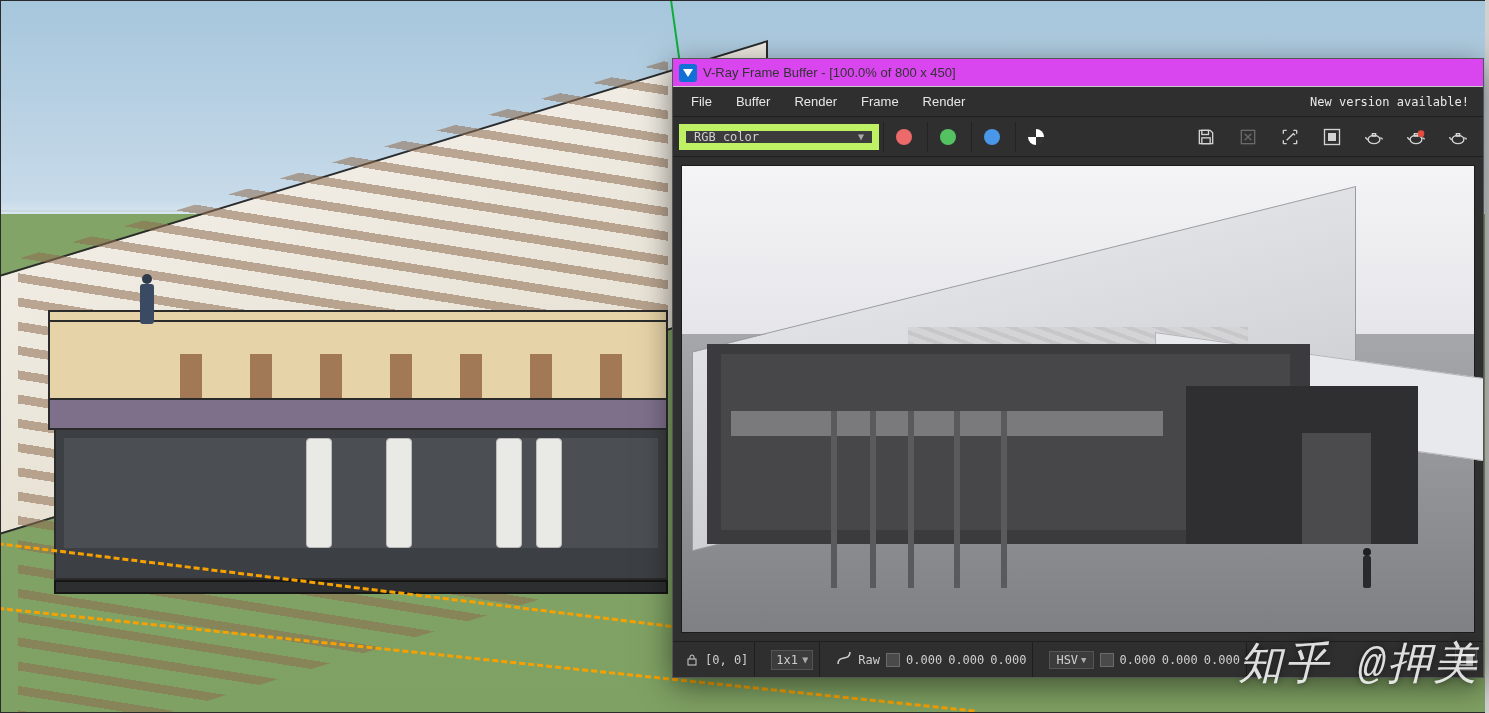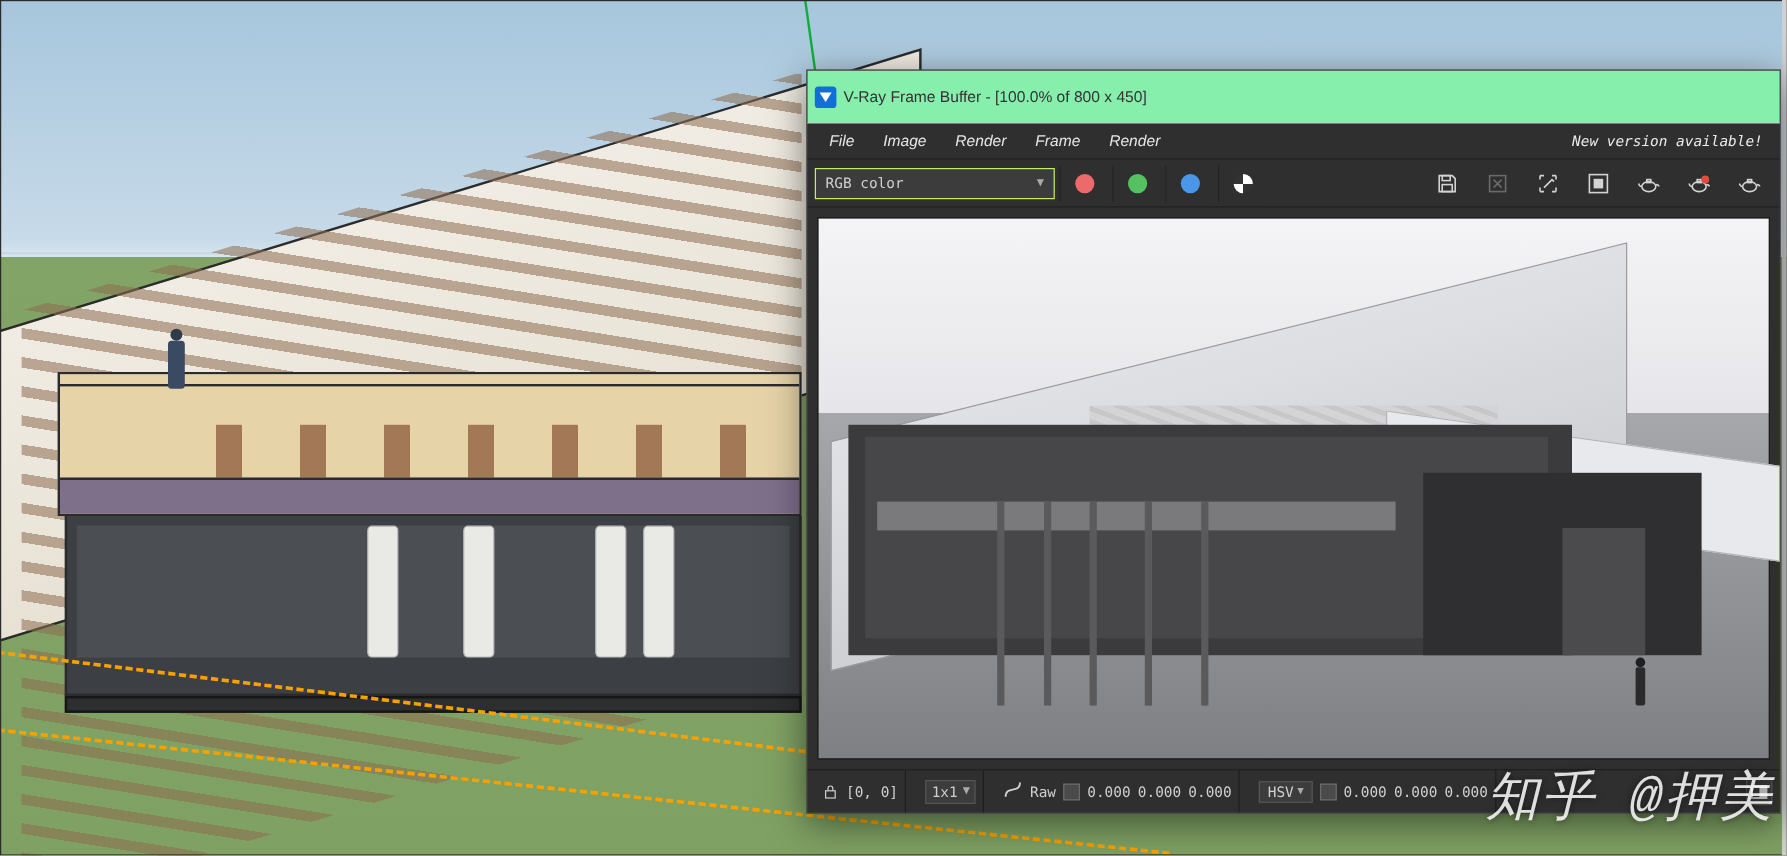--- a/index.html
+++ b/index.html
@@ -60,35 +60,35 @@
   .viewport-border{position:absolute;inset:0;border:1px solid #2b2b2b;pointer-events:none;}
   .right-gutter{position:absolute;top:0;right:0;bottom:0;width:4px;background:#d0d0d0;}
 
   
   .vfb{
     position:absolute;left:672px;top:58px;width:812px;height:620px;
     background:#2f2f2f;border:1px solid #555;box-shadow:0 8px 30px rgba(0,0,0,.5);
     display:flex;flex-direction:column;
   }
   .vfb-titlebar{
-    height:44px;background:#86efac;display:flex;align-items:center;padding:0 6px;color:#333;font-size:13px;gap:6px;border-bottom:1px solid #ccc;
+    height:28px;background:#d946ef;display:flex;align-items:center;padding:0 6px;color:#333;font-size:13px;gap:6px;border-bottom:1px solid #ccc;
   }
   .vfb-logo{width:18px;height:18px;border-radius:3px;background:#1170d6;display:flex;align-items:center;justify-content:center;}
   .vfb-logo svg{width:12px;height:12px;}
   .vfb-menubar{
-    height:30px;background:#2f2f2f;color:#e6e6e6;display:flex;align-items:center;padding:0 6px;font-size:13px;border-bottom:1px solid #1e1e1e;font-style:italic;
+    height:30px;background:#2f2f2f;color:#e6e6e6;display:flex;align-items:center;padding:0 6px;font-size:13px;border-bottom:1px solid #1e1e1e;
   }
   .vfb-menubar .menu{padding:4px 12px;cursor:pointer;}
   .vfb-menubar .spacer{flex:1;}
   .vfb-menubar .newver{color:#eaeaea;font-family:Consolas,monospace;font-size:12px;padding-right:8px;}
   .vfb-toolbar{
     height:40px;background:#2f2f2f;display:flex;align-items:center;padding:0 6px;gap:4px;border-bottom:1px solid #1e1e1e;
   }
   .channel-select{
-    width:200px;height:26px;background:#3c3c3c;color:#cfcfcf;border:1px solid #bef264;display:flex;align-items:center;padding:0 8px;font-family:Consolas,monospace;font-size:12px;justify-content:space-between;cursor:pointer;text-align:right;
+    width:200px;height:26px;background:#3c3c3c;color:#cfcfcf;border:7px solid #bef264;display:flex;align-items:center;padding:0 8px;font-family:Consolas,monospace;font-size:12px;justify-content:space-between;cursor:pointer;text-align:right;
   }
   .ch-arrow{font-size:10px;color:#aaa;}
   .tool-swatch{width:40px;height:30px;display:flex;align-items:center;justify-content:center;background:#2f2f2f;border-left:1px solid #232323;}
   .tool-swatch.first{border-left:1px solid #232323;}
   .dot{width:16px;height:16px;border-radius:50%;}
   .dot.red{background:#ed6a6a;}
   .dot.green{background:#55c262;}
   .dot.blue{background:#4a96e8;}
   .mono{width:16px;height:16px;border-radius:50%;
     background:conic-gradient(#fff 0 90deg,#333 90deg 180deg,#fff 180deg 270deg,#333 270deg 360deg);}
@@ -180,21 +180,21 @@
     <span class="vfb-logo">
       <svg viewBox="0 0 12 12">
           <path d="M1 2 L6 10 L11 2" fill="#fff"></path>
         </svg>
     </span>
     <span>V-Ray Frame Buffer - [100.0% of 800 x 450]</span>
   </div>
 
   <div class="vfb-menubar">
     <div class="menu">File</div>
-    <div class="menu">Image</div>
+    <div class="menu">Buffer</div>
     <div class="menu">Render</div>
     <div class="menu">Frame</div>
     <div class="menu">Render</div>
     <div class="spacer"></div>
     <div class="newver">New version available!</div>
   </div>
 
   <div class="vfb-toolbar">
     <div class="channel-select">
       <span>RGB color</span>

